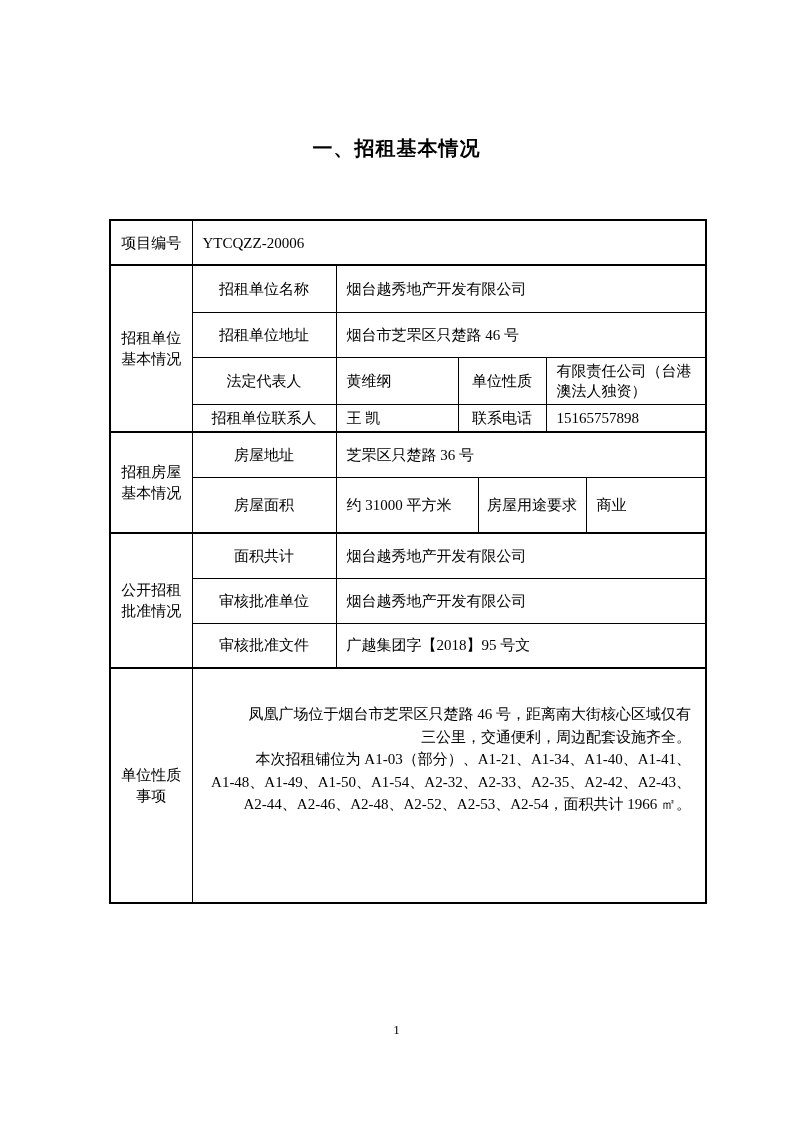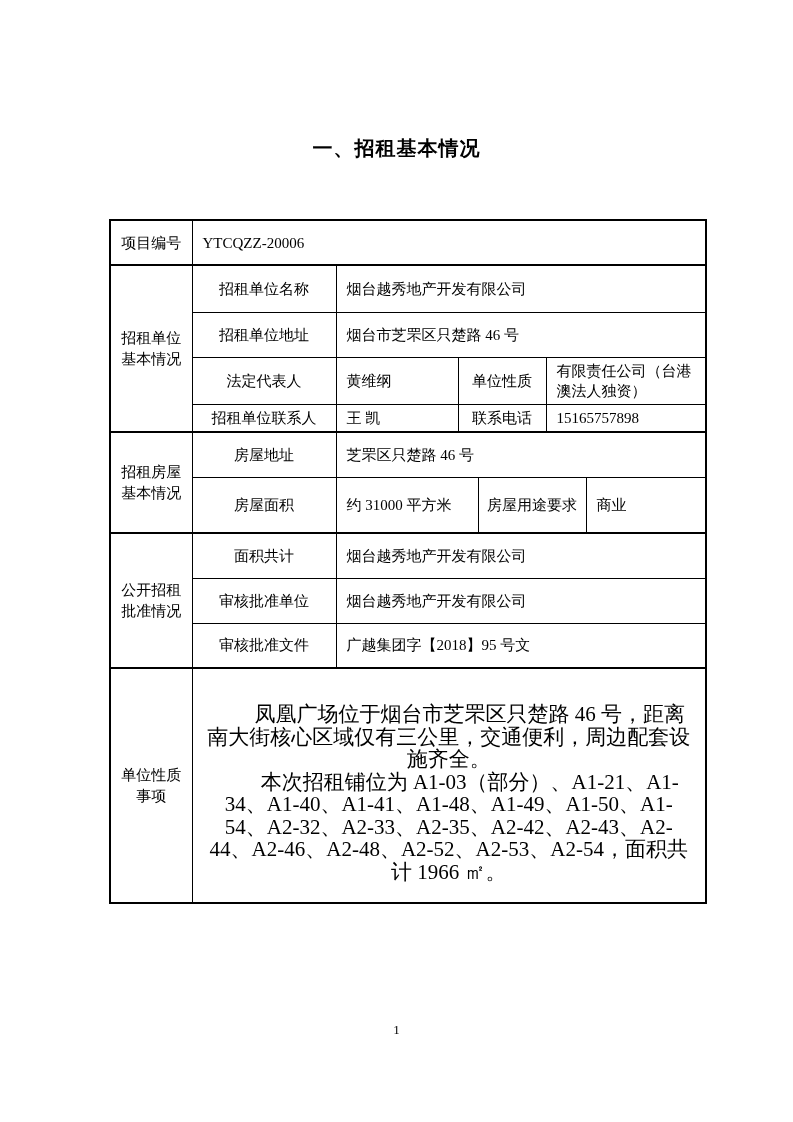--- a/index.html
+++ b/index.html
@@ -43,22 +43,22 @@
   td.val { text-align: left; padding-left: 10px; padding-right: 6px; }
   .two-line span { display: block; line-height: 21px; text-align: center; }
   td.notes-cell {
     vertical-align: top;
     padding: 34px 14px 0 14px;
   }
   td.notes-cell p {
     margin: 0;
     text-indent: 2em;
     line-height: 22.5px;
-    font-size: 21px;
-    text-align: center;
+    font-size: 15px;
+    text-align: right;
   }
   .h45 { height: 45px; }
   .h47 { height: 47px; }
   .h44 { height: 28px; }
   .h40 { height: 56px; }
   .h235 { height: 235px; }
   .page-num {
     position: absolute;
     top: 1022px; left: 0;
     width: 100%;
@@ -116,21 +116,21 @@
   </tr>
 
   <tr class="h45 sec">
     <td class="lbl" rowspan="2">
       <div class="two-line">
         <span>招租房屋</span>
         <span>基本情况</span>
       </div>
     </td>
     <td class="lbl">房屋地址</td>
-    <td class="val" colspan="5">芝罘区只楚路 46 号</td>
+    <td class="val" colspan="5">芝罘区只楚路 36 号</td>
   </tr>
   <tr class="h40">
     <td class="lbl">房屋面积</td>
     <td class="val" colspan="2">约 31000 平方米</td>
     <td class="lbl" colspan="2">房屋用途要求</td>
     <td class="val">商业</td>
   </tr>
 
   <tr class="h45 sec">
     <td class="lbl" rowspan="3">

